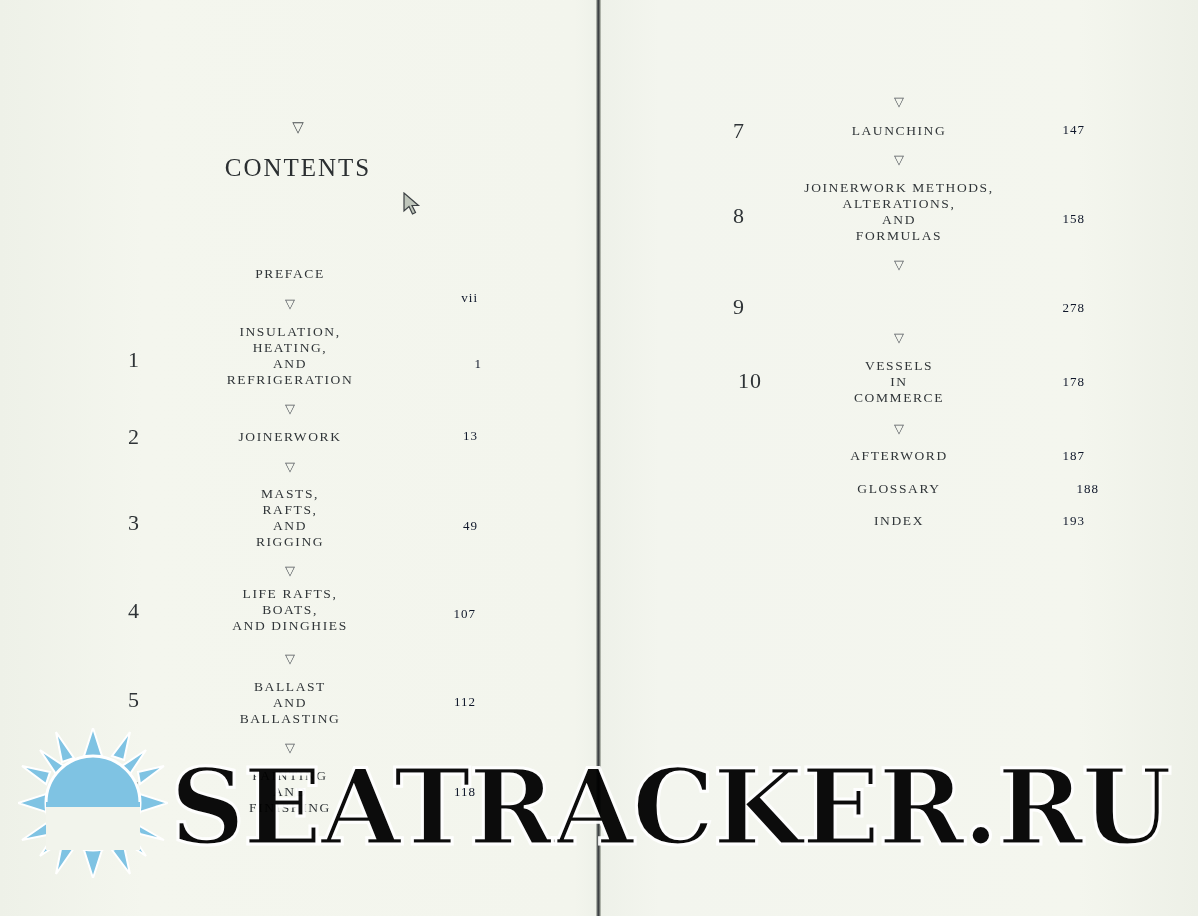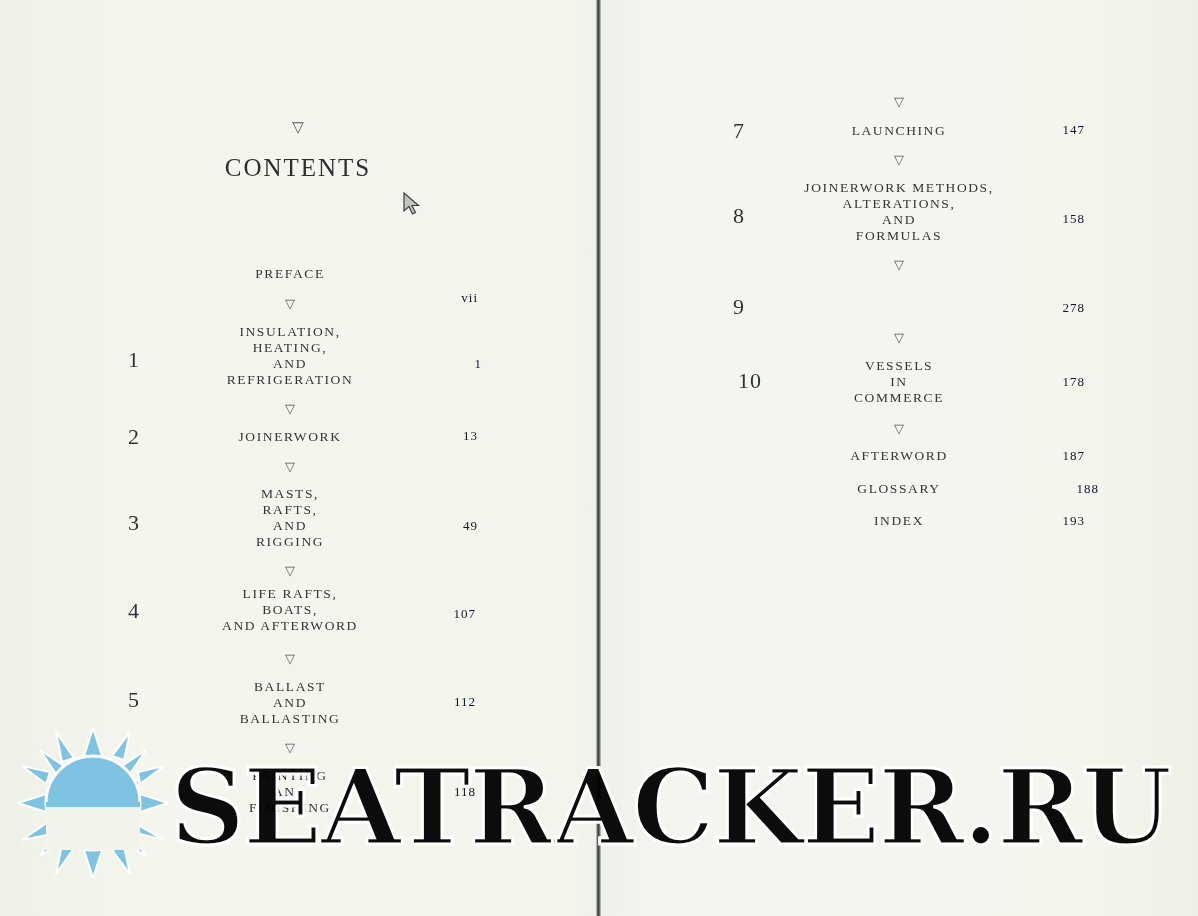--- a/index.html
+++ b/index.html
@@ -175,21 +175,21 @@
       <div>RIGGING</div>
     </div>
     <div class="chap-page" style="left:412px; width:66px; top:518px;">49</div>
 
     <div class="orn-sep" style="left:196px; width:188px; top:563px;">▽</div>
 
     <div class="chap-num" style="left:106px; width:56px; top:598px;">4</div>
     <div class="chap-title" style="left:190px; width:200px; top:586px;">
       <div>LIFE RAFTS,</div>
       <div>BOATS,</div>
-      <div>AND AFTERWORD</div>
+      <div>AND DINGHIES</div>
     </div>
     <div class="chap-page" style="left:410px; width:66px; top:606px;">107</div>
 
     <div class="orn-sep" style="left:196px; width:188px; top:651px;">▽</div>
 
     <div class="chap-num" style="left:106px; width:56px; top:687px;">5</div>
     <div class="chap-title" style="left:196px; width:188px; top:679px;">
       <div>BALLAST</div>
       <div>AND</div>
       <div>BALLASTING</div>

